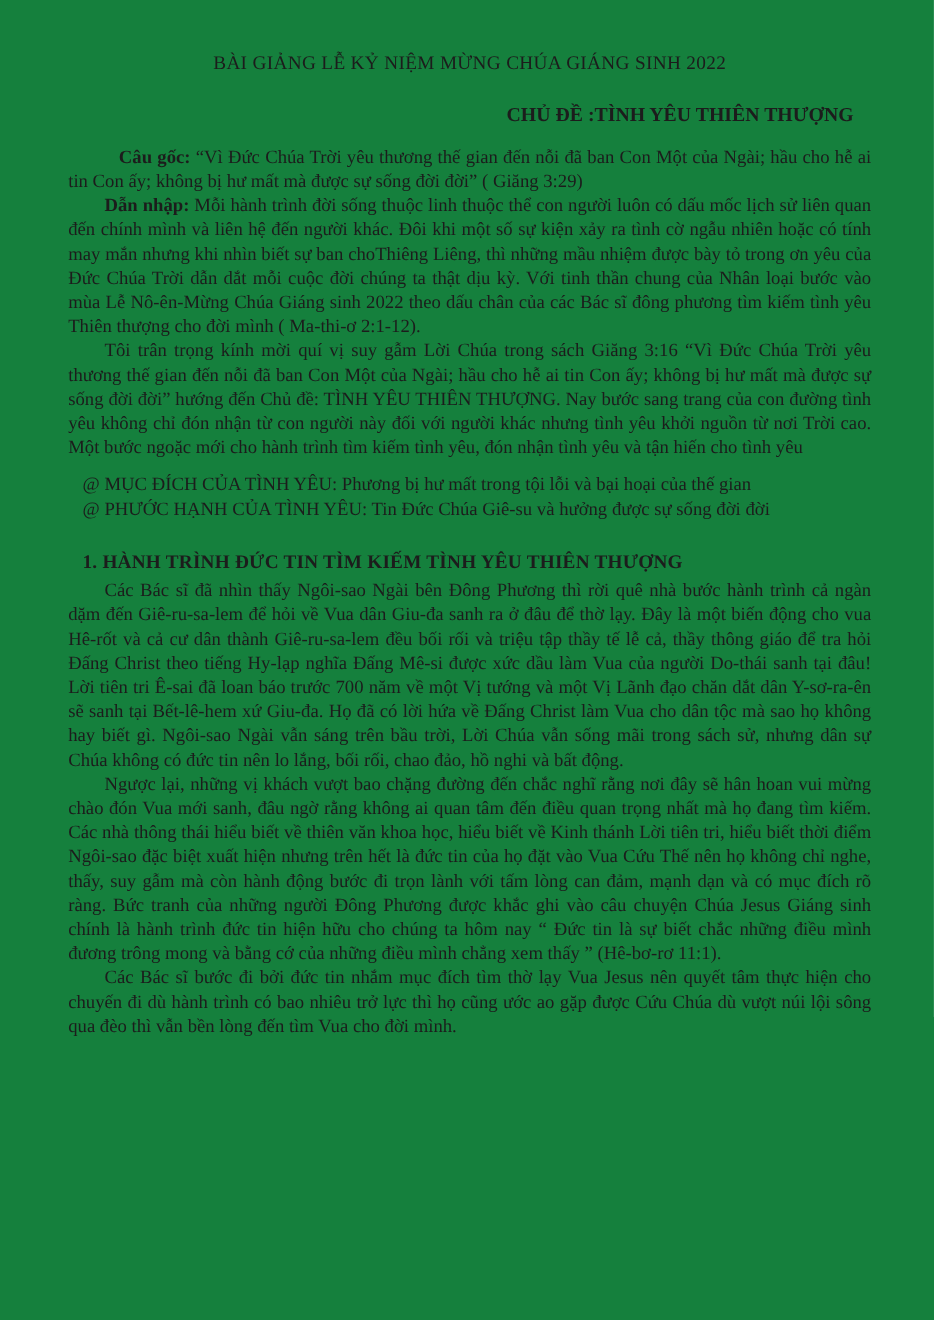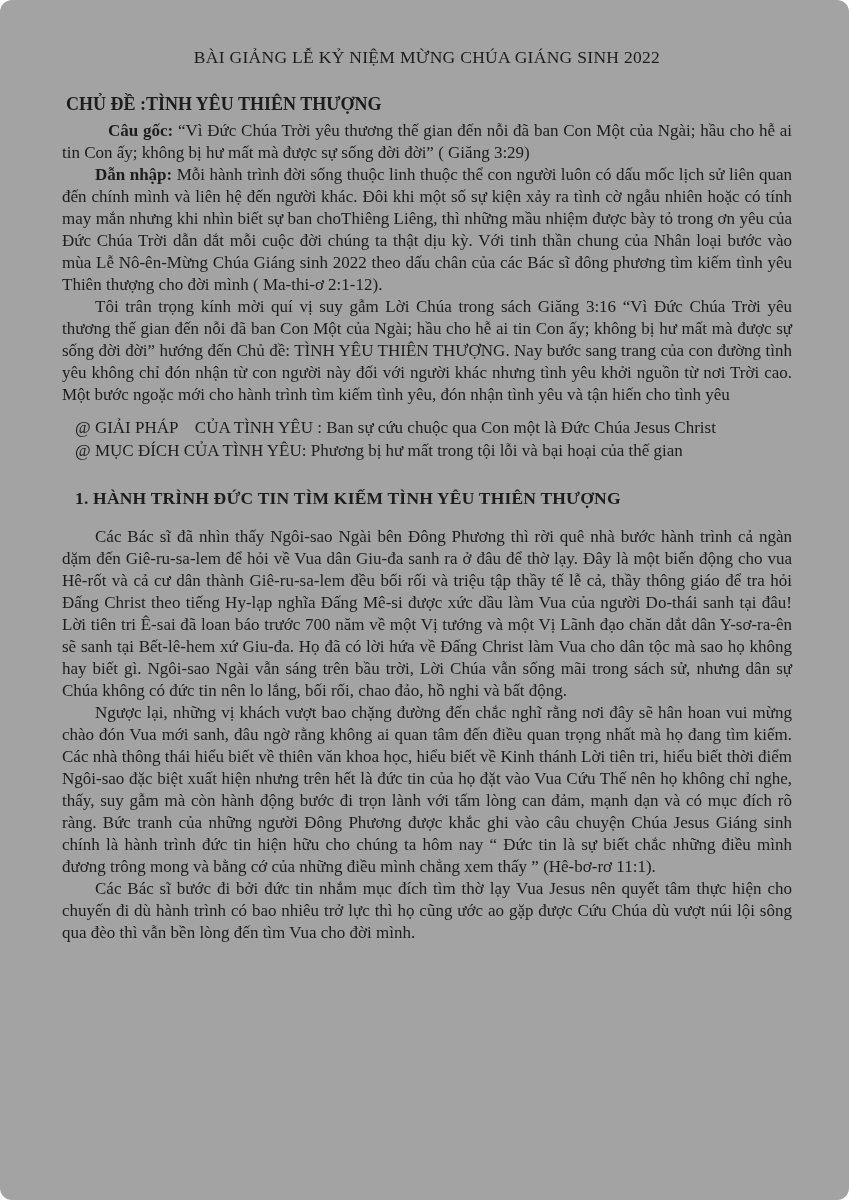--- a/index.html
+++ b/index.html
@@ -8,61 +8,60 @@
     padding: 0;
     background: #ffffff;
   }
   .page {
     position: relative;
     width: 849px;
     height: 1200px;
     margin: 0 auto;
     box-sizing: border-box;
     padding: 46px 57px 0 62px;
-    background: #a3a3a3;
+    background: #15803d;
     color: #1c1c1c;
     font-family: "Liberation Serif", "DejaVu Serif", serif;
     font-size: 17px;
     line-height: 22px;
     overflow: hidden;
-    border-radius: 12px;
   }
   .doc-title {
     margin: 0 0 24px 0;
     font-size: 17.5px;
     font-weight: normal;
     text-align: center;
     letter-spacing: 0.3px;
     line-height: 22px;
   }
   .theme-heading {
-    margin: 4px;
+    margin: 16px;
     font-size: 18px;
     font-weight: bold;
-    text-align: left;
+    text-align: right;
     line-height: 24px;
   }
   p.para {
     margin: 0;
     text-align: justify;
   }
   .verse-para { text-indent: 46px; }
   .body-para  { text-indent: 33px; margin-top: 24px; }
   .points {
     margin: 10px 0 0 0;
     padding-left: 13px;
   }
   .point {
     margin: 0;
     line-height: 23px;
     white-space: pre-wrap;
     text-align: left;
   }
   .section-heading {
-    margin: 24px 0 16px 13px;
+    margin: 24px 0 4px 13px;
     font-size: 17.5px;
     font-weight: bold;
     line-height: 24px;
     letter-spacing: 0.2px;
   }
   .section-para { text-indent: 33px; margin-top: 22px; }
   .b  { font-weight: bold; }
   .i  { }
 </style>
 </head>
@@ -74,22 +73,22 @@
 
   <h2 class="theme-heading">CHỦ ĐỀ :TÌNH YÊU THIÊN THƯỢNG</h2>
 
   <p class="para verse-para"><span class="b">Câu gốc: </span><span class="i">“Vì Đức Chúa Trời yêu thương thế gian đến nỗi đã ban Con Một của Ngài; hầu cho hễ ai tin Con ấy; không bị hư mất mà được sự sống đời đời”</span><span> ( Giăng 3:29)</span></p>
 
   <p class="para body-para"><span class="b">Dẫn nhập: </span><span>Mỗi hành trình đời sống thuộc linh thuộc thể con người luôn có dấu mốc lịch sử liên quan đến chính mình và liên hệ đến người khác. Đôi khi một số sự kiện xảy ra tình cờ ngẫu nhiên hoặc có tính may mắn nhưng khi nhìn biết sự ban choThiêng Liêng, thì những mầu nhiệm được bày tỏ trong ơn yêu của Đức Chúa Trời dẫn dắt mỗi cuộc đời chúng ta thật dịu kỳ. Với tinh thần chung của Nhân loại bước vào mùa Lễ Nô-ên-Mừng Chúa Giáng sinh 2022 theo dấu chân của các Bác sĩ đông phương tìm kiếm tình yêu Thiên thượng cho đời mình ( Ma-thi-ơ 2:1-12).</span></p>
 
   <p class="para body-para"><span>Tôi trân trọng kính mời quí vị suy gẫm Lời Chúa trong sách Giăng 3:16 </span><span class="i">“Vì Đức Chúa Trời yêu thương thế gian đến nỗi đã ban Con Một của Ngài; hầu cho hễ ai tin Con ấy; không bị hư mất mà được sự sống đời đời”</span><span> hướng đến Chủ đề: TÌNH YÊU THIÊN THƯỢNG. Nay bước sang trang của con đường tình yêu không chỉ đón nhận từ con người này đối với người khác nhưng tình yêu khởi nguồn từ nơi Trời cao. Một bước ngoặc mới cho hành trình tìm kiếm tình yêu, đón nhận tình yêu và tận hiến cho tình yêu</span></p>
 
   <div class="points">
-    <p class="point">@ GIẢI PHÁP    CỦA TÌNH YÊU : Ban sự cứu chuộc qua Con một là Đức Chúa Jesus Christ</p>
     <p class="point">@ MỤC ĐÍCH CỦA TÌNH YÊU: Phương bị hư mất trong tội lỗi và bại hoại của thế gian</p>
+    <p class="point">@ PHƯỚC HẠNH CỦA TÌNH YÊU: Tin Đức Chúa Giê-su và hưởng được sự sống đời đời</p>
   </div>
 
   <h3 class="section-heading">1. HÀNH TRÌNH ĐỨC TIN TÌM KIẾM TÌNH YÊU THIÊN THƯỢNG</h3>
 
   <p class="para section-para"><span>Các Bác sĩ đã nhìn thấy Ngôi-sao Ngài bên Đông Phương thì rời quê nhà bước hành trình cả ngàn dặm đến Giê-ru-sa-lem để hỏi về Vua dân Giu-đa sanh ra ở đâu để thờ lạy. Đây là một biến động cho vua Hê-rốt và cả cư dân thành Giê-ru-sa-lem đều bối rối và triệu tập thầy tế lễ cả, thầy thông giáo để tra hỏi Đấng Christ theo tiếng Hy-lạp nghĩa Đấng Mê-si được xức dầu làm Vua của người Do-thái sanh tại đâu! Lời tiên tri Ê-sai đã loan báo trước 700 năm về một Vị tướng và một Vị Lãnh đạo chăn dắt dân Y-sơ-ra-ên sẽ sanh tại Bết-lê-hem xứ Giu-đa. Họ đã có lời hứa về Đấng Christ làm Vua cho dân tộc mà sao họ không hay biết gì. Ngôi-sao Ngài vẫn sáng trên bầu trời, Lời Chúa vẫn sống mãi trong sách sử, nhưng dân sự Chúa không có đức tin nên lo lắng, bối rối, chao đảo, hồ nghi và bất động.</span></p>
 
   <p class="para section-para"><span>Ngược lại, những vị khách vượt bao chặng đường đến chắc nghĩ rằng nơi đây sẽ hân hoan vui mừng chào đón Vua mới sanh, đâu ngờ rằng không ai quan tâm đến điều quan trọng nhất mà họ đang tìm kiếm. Các nhà thông thái hiểu biết về thiên văn khoa học, hiểu biết về Kinh thánh Lời tiên tri, hiểu biết thời điểm Ngôi-sao đặc biệt xuất hiện nhưng trên hết là đức tin của họ đặt vào Vua Cứu Thế nên họ không chỉ nghe, thấy, suy gẫm mà còn hành động bước đi trọn lành với tấm lòng can đảm, mạnh dạn và có mục đích rõ ràng. Bức tranh của những người Đông Phương được khắc ghi vào câu chuyện Chúa Jesus Giáng sinh chính là hành trình đức tin hiện hữu cho chúng ta hôm nay “ </span><span class="i">Đức tin là sự biết chắc những điều mình đương trông mong và bằng cớ của những điều mình chẳng xem thấy ”</span><span> (Hê-bơ-rơ 11:1).</span></p>
 
   <p class="para section-para"><span>Các Bác sĩ bước đi bởi đức tin nhắm mục đích tìm thờ lạy Vua Jesus nên quyết tâm thực hiện cho chuyến đi dù hành trình có bao nhiêu trở lực thì họ cũng ước ao gặp được Cứu Chúa dù vượt núi lội sông qua đèo thì vẫn bền lòng đến tìm Vua cho đời mình.</span></p>
 

